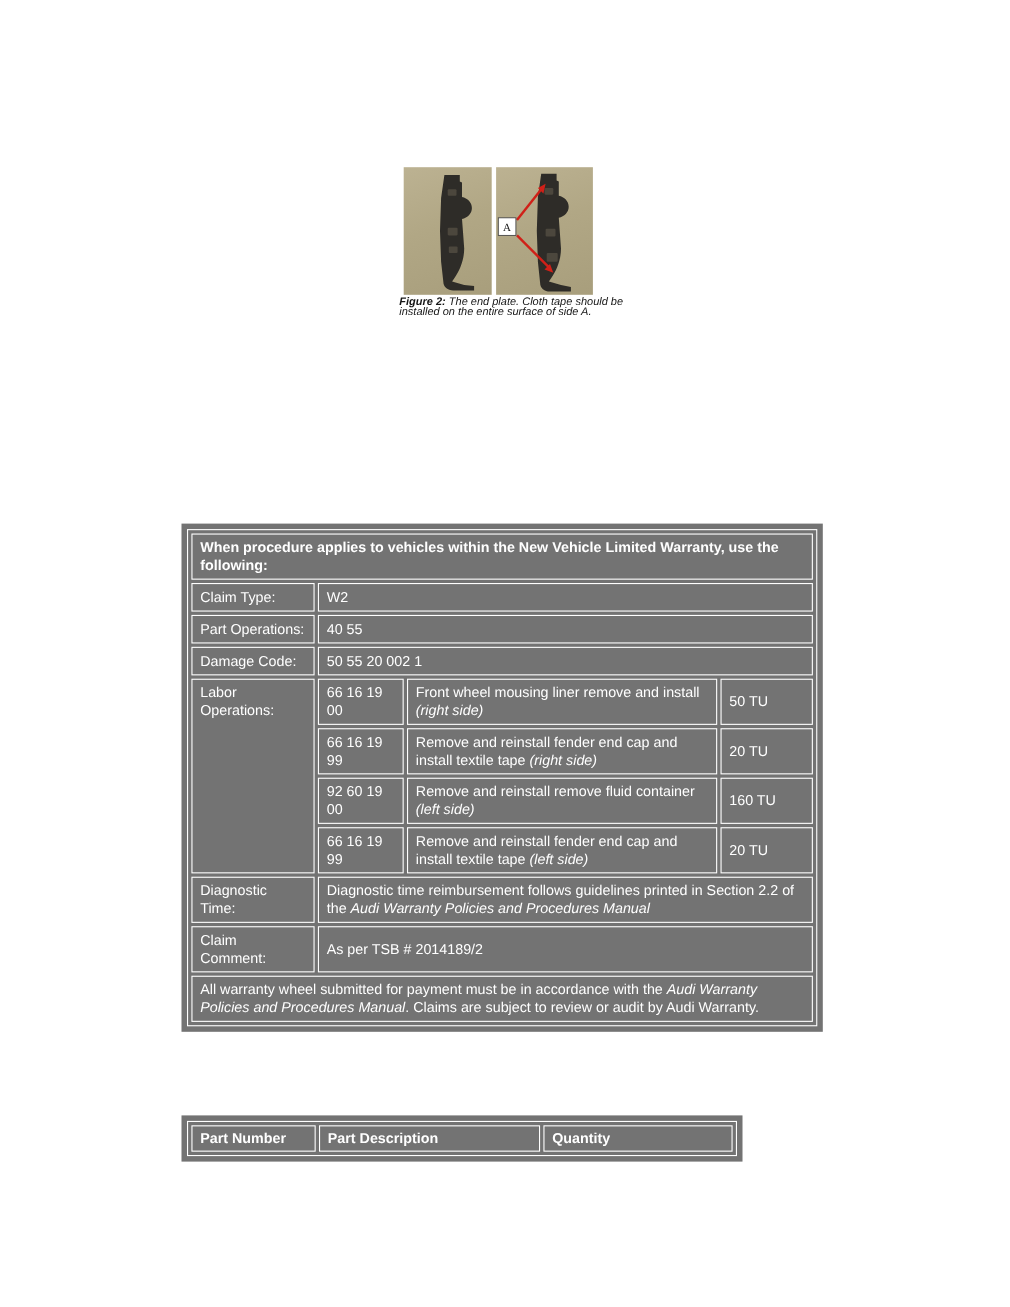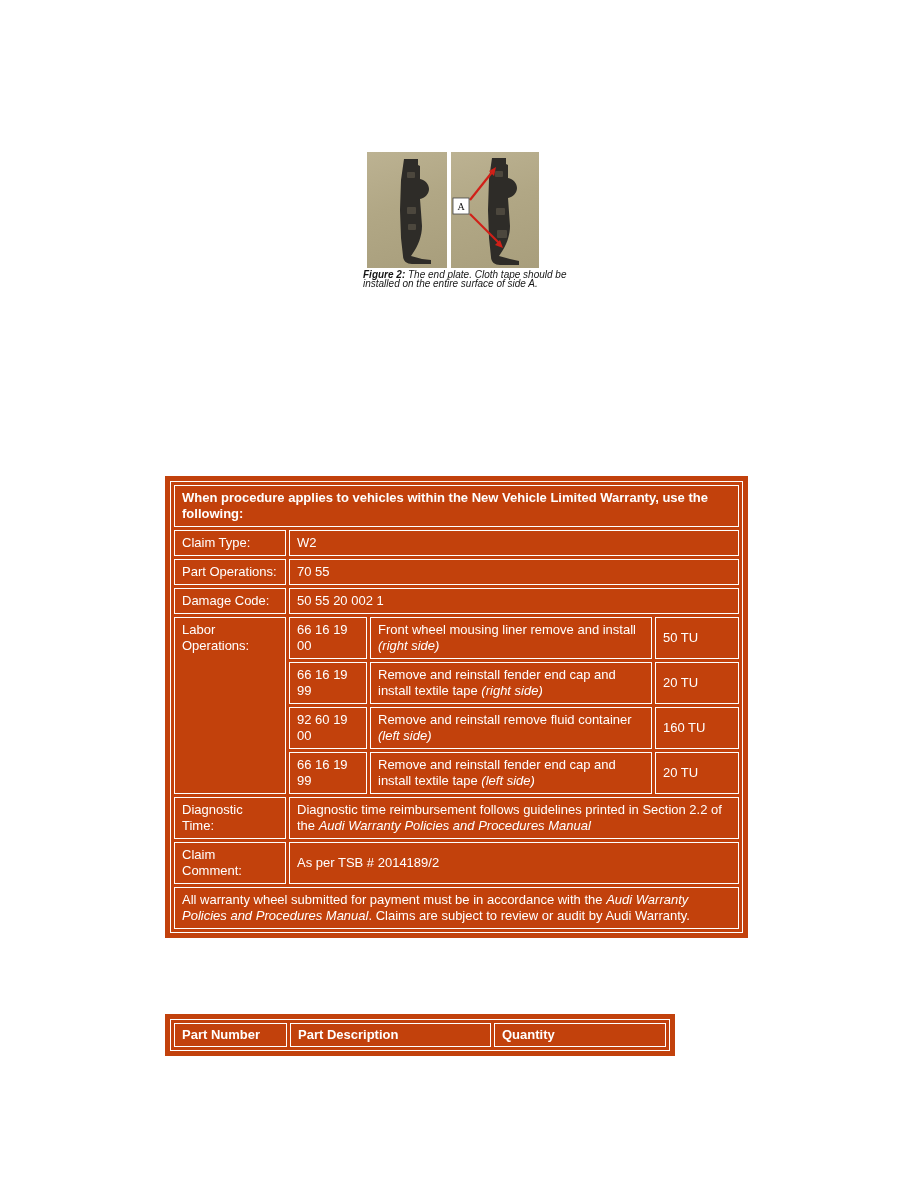--- a/index.html
+++ b/index.html
@@ -11,21 +11,21 @@
   .figure-block{position:absolute;left:367px;top:152px;width:175px;height:116px;display:flex;gap:4px;}
   .photo{height:116px;position:relative;overflow:hidden;
          background:linear-gradient(160deg,#bcb292 0%,#b1a785 45%,#a89e7c 100%);}
   .photo.left{width:80px;}
   .photo.right{width:88px;}
   .photo svg{position:absolute;left:0;top:0;}
   .fig-caption{position:absolute;left:363px;top:270px;width:208px;
                font-size:10px;line-height:9px;font-style:italic;color:#151515;}
   .fig-caption b{font-weight:bold;}
   
-  .blk{position:absolute;background:#c2410c;padding:5px;box-sizing:border-box;}
+  .blk{position:absolute;background:#737373;padding:5px;box-sizing:border-box;}
   .blk table{width:100%;border:1.5px solid #ffffff;border-collapse:separate;
              border-spacing:3px;table-layout:fixed;}
   .blk td,.blk th{border:1.5px solid #ffffff;color:#ffffff;box-sizing:border-box;
                   font-size:13px;line-height:16px;padding:4px 7px;vertical-align:middle;
                   text-align:left;font-weight:normal;overflow:hidden;}
   .blk th{font-weight:bold;}
   .blk td.toplbl{vertical-align:top;}
   .blk i{}
   #warranty-table{left:165px;top:476px;width:583px;}
   #parts-table{left:165px;top:1014px;width:510px;}
@@ -96,21 +96,21 @@
     <tbody>
         <tr>
       <th colspan="4">When procedure applies to vehicles within the New Vehicle Limited Warranty, use the following:</th>
     </tr>
     <tr>
       <td>Claim Type:</td>
       <td colspan="3">W2</td>
     </tr>
     <tr>
       <td>Part Operations:</td>
-      <td colspan="3">70 55</td>
+      <td colspan="3">40 55</td>
     </tr>
     <tr>
       <td>Damage Code:</td>
       <td colspan="3">50 55 20 002 1</td>
     </tr>
     <tr>
       <td class="toplbl" rowspan="4">Labor Operations:</td>
       <td>66 16 19 00</td>
       <td><span>Front wheel mousing liner remove and install</span>
           <i>(right side)</i></td>

